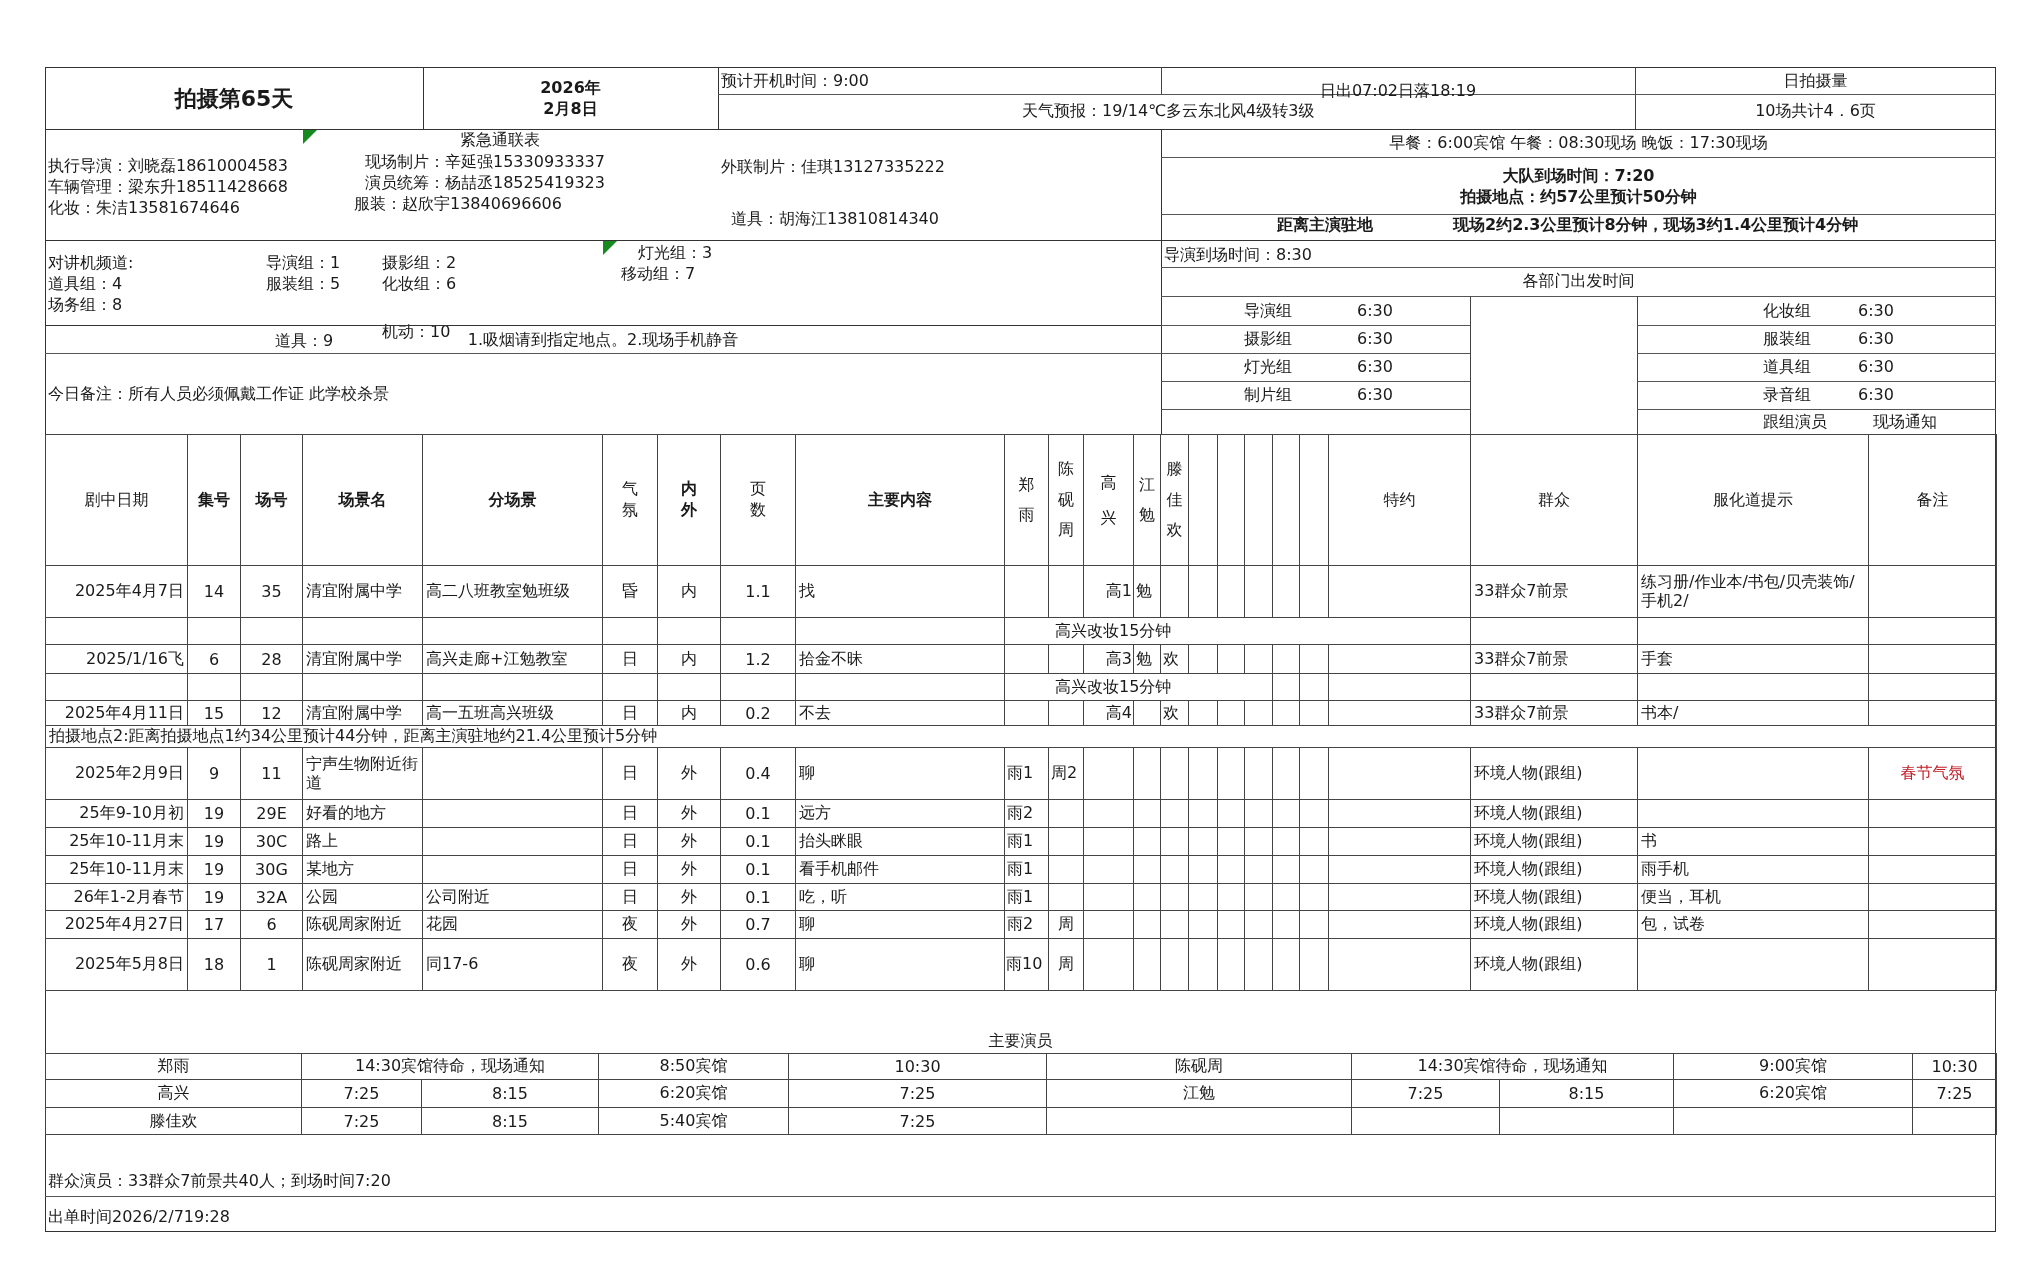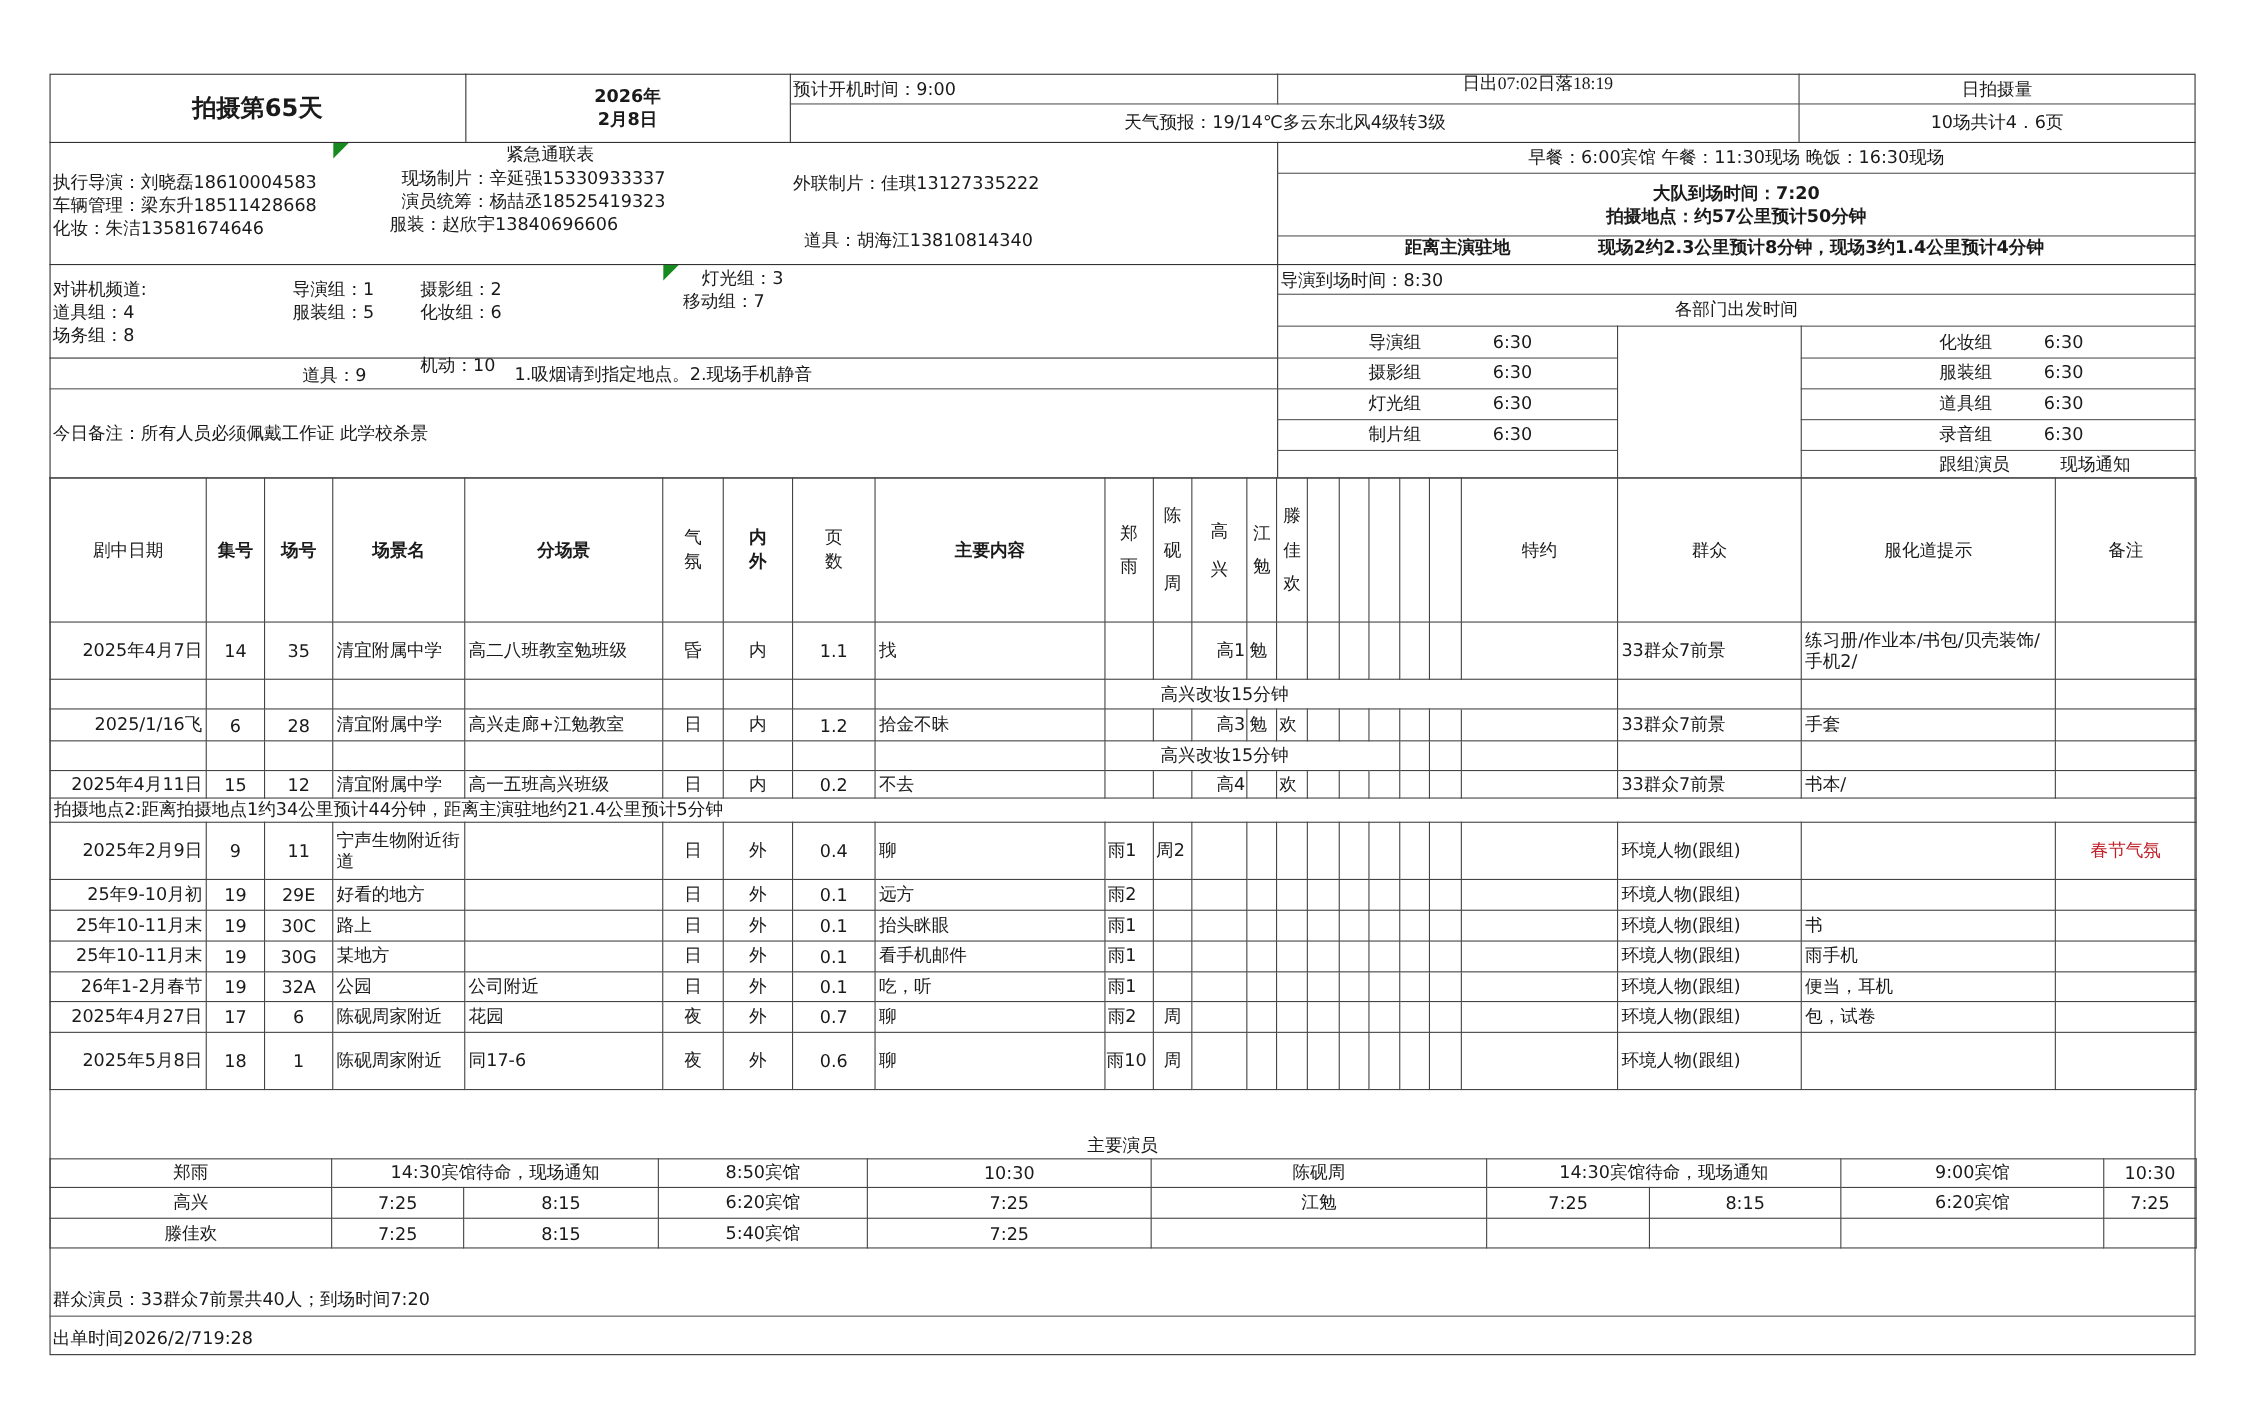--- a/index.html
+++ b/index.html
@@ -26,38 +26,38 @@
 <div class="vlb" style="left:718px;top:67px;height:62px;"></div>
 <div class="vl" style="left:1161px;top:67px;height:28px;"></div>
 <div class="vl" style="left:1635px;top:67px;height:62px;"></div>
 <div class="hlt" style="left:718px;top:94px;width:1278px;"></div>
 <div class="hl" style="left:45px;top:129px;width:1951px;"></div>
 
 <div class="t c bold" style="left:45px;top:86px;width:378px;font-size:22px;">拍摄第65天</div>
 <div class="t c bold" style="left:423px;top:79px;width:295px;font-size:16px;">2026年</div>
 <div class="t c bold" style="left:423px;top:100px;width:295px;font-size:16px;">2月8日</div>
 <div class="t" style="left:721px;top:72px;">预计开机时间：9:00</div>
-<div class="t c" style="left:1161px;top:68px;width:474px;font-family:Liberation Serif, serif;">日出07:02日落18:19</div>
+<div class="t c" style="left:1161px;top:82px;width:474px;">日出07:02日落18:19</div>
 <div class="t c" style="left:1635px;top:72px;width:361px;">日拍摄量</div>
 <div class="t" style="left:1022px;top:102px;">天气预报：19/14℃多云东北风4级转3级</div>
 <div class="t c" style="left:1635px;top:102px;width:361px;">10场共计4．6页</div>
 
 <div class="flag" style="left:303px;top:130px;"></div>
 <div class="t c" style="left:420px;top:131px;width:160px;">紧急通联表</div>
 <div class="t" style="left:48px;top:157px;">执行导演：刘晓磊18610004583</div>
 <div class="t" style="left:48px;top:178px;">车辆管理：梁东升18511428668</div>
 <div class="t" style="left:48px;top:199px;">化妆：朱洁13581674646</div>
 <div class="t" style="left:365px;top:153px;">现场制片：辛延强15330933337</div>
 <div class="t" style="left:365px;top:174px;">演员统筹：杨喆丞18525419323</div>
 <div class="t" style="left:354px;top:195px;">服装：赵欣宇13840696606</div>
 <div class="t" style="left:721px;top:158px;">外联制片：佳琪13127335222</div>
 <div class="t" style="left:731px;top:210px;">道具：胡海江13810814340</div>
 
 <div class="vlb" style="left:1161px;top:129px;height:305px;"></div>
-<div class="t c" style="left:1161px;top:134px;width:835px;">早餐：6:00宾馆 午餐：11:30现场 晚饭：16:30现场</div>
+<div class="t c" style="left:1161px;top:134px;width:835px;">早餐：6:00宾馆 午餐：08:30现场 晚饭：17:30现场</div>
 <div class="hlt" style="left:1161px;top:157px;width:835px;"></div>
 <div class="t c bold" style="left:1161px;top:167px;width:835px;">大队到场时间：7:20</div>
 <div class="t c bold" style="left:1161px;top:188px;width:835px;">拍摄地点：约57公里预计50分钟</div>
 <div class="hlt" style="left:1161px;top:214px;width:835px;"></div>
 <div class="t bold" style="left:1277px;top:216px;">距离主演驻地</div>
 <div class="t bold" style="left:1453px;top:216px;">现场2约2.3公里预计8分钟，现场3约1.4公里预计4分钟</div>
 
 <div class="hl" style="left:45px;top:240px;width:1951px;"></div>
 
 <div class="flag" style="left:603px;top:241px;"></div>

